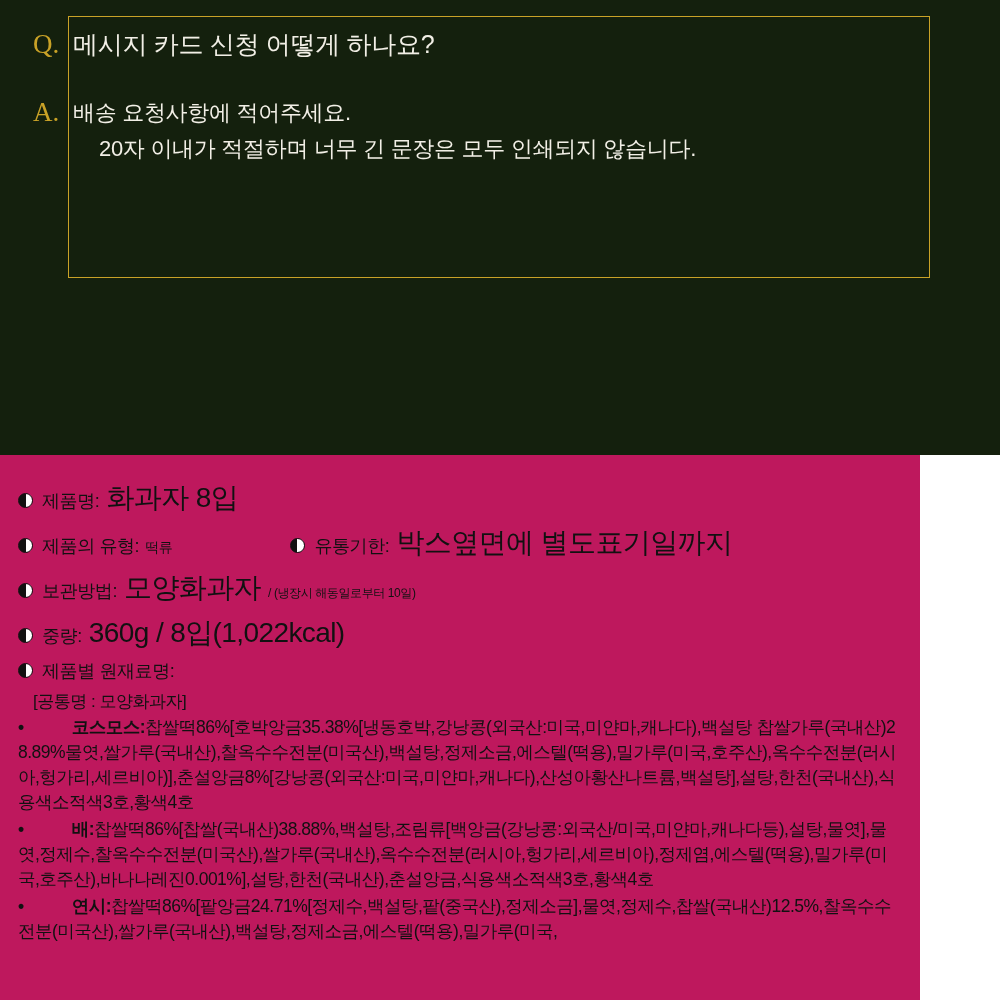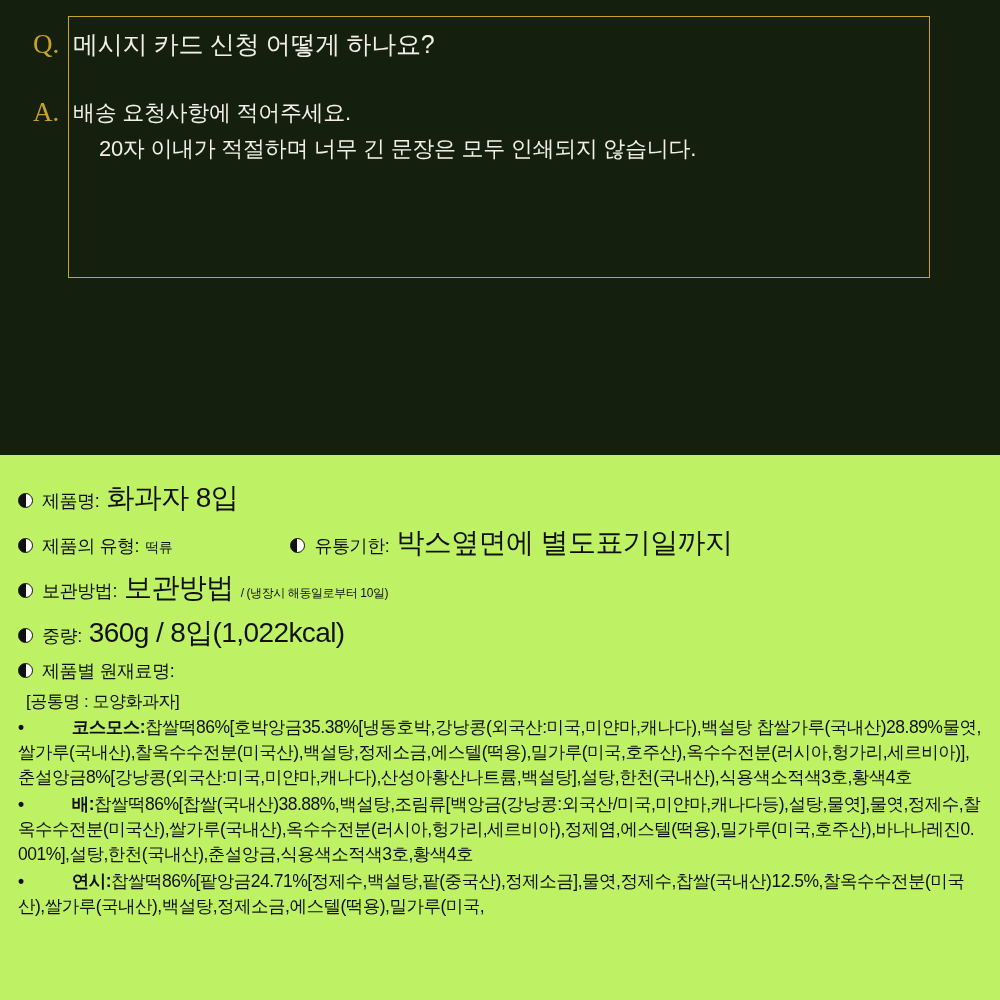--- a/index.html
+++ b/index.html
@@ -65,23 +65,23 @@
     letter-spacing: -0.3px;
   }
   .faq-a-line2 {
     display: block;
     padding-left: 26px;
   }
 
   
   .info-panel {
     position: relative;
-    width: 1000px;
+    width: 920px;
     height: 545px;
-    background: #bef264;
+    background: #be185d;
     box-sizing: border-box;
     padding: 24px 18px 0 18px;
     overflow: hidden;
   }
   .info-line {
     display: flex;
     align-items: baseline;
     margin-bottom: 7px;
     white-space: nowrap;
   }
@@ -121,21 +121,21 @@
     color: #111;
     letter-spacing: -0.4px;
     margin-left: 6px;
   }
   .inline-gap { margin-left: 118px; }
 
   .common-name {
     font-size: 17px;
     color: #111;
     letter-spacing: -0.5px;
-    margin: 4px 0 2px 8px;
+    margin: 4px 0 2px 15px;
   }
   .ingr-block {
     font-size: 17.5px;
     line-height: 25px;
     color: #111;
     letter-spacing: -0.5px;
     margin-bottom: 2px;
     word-break: break-all;
   }
   .ingr-head {
@@ -181,21 +181,21 @@
       <span class="lbl">제품의 유형:</span>
       <span class="val-plain">떡류</span>
       <span class="bullet-icon inline-gap"></span>
       <span class="lbl">유통기한:</span>
       <span class="val">박스옆면에  별도표기일까지</span>
     </div>
 
     <div class="info-line">
       <span class="bullet-icon"></span>
       <span class="lbl">보관방법:</span>
-      <span class="val">보관방법</span>
+      <span class="val">모양화과자</span>
       <span class="val-small">/ (냉장시  해동일로부터  10일)</span>
     </div>
 
     <div class="info-line">
       <span class="bullet-icon"></span>
       <span class="lbl">중량:</span>
       <span class="val">360g  /  8입(1,022kcal)</span>
     </div>
 
     <div class="info-line">

